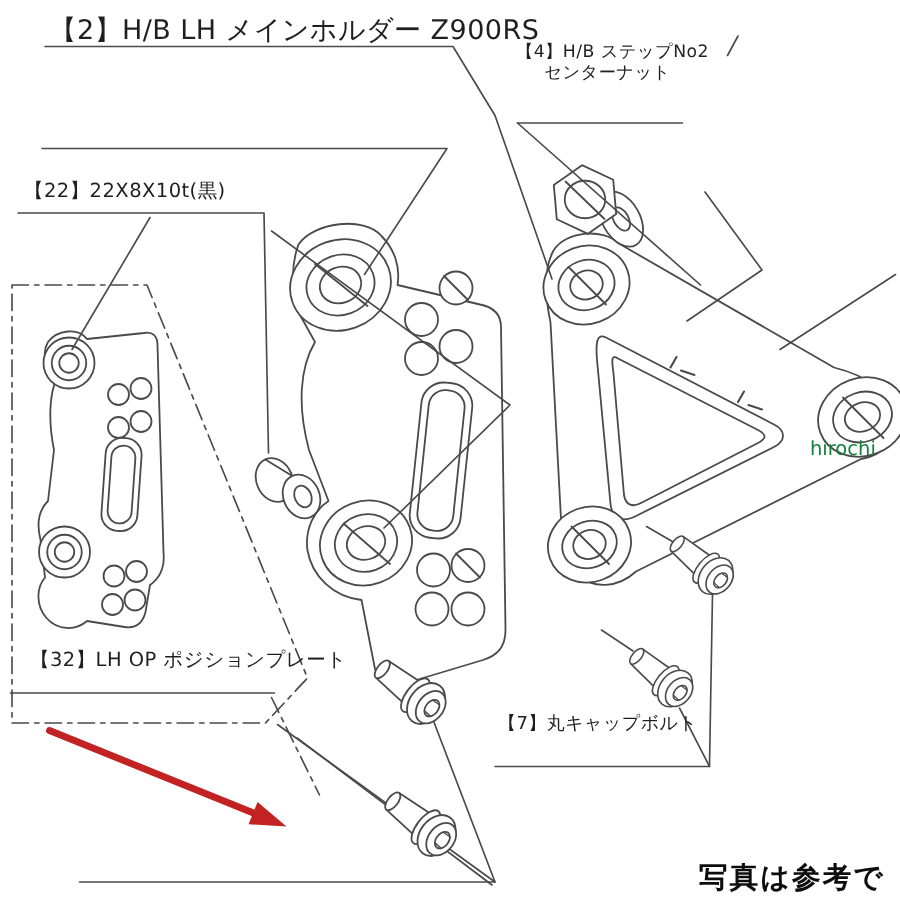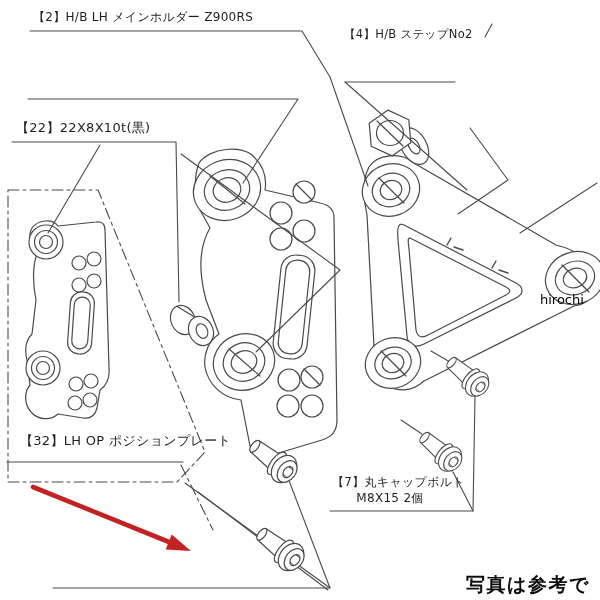--- a/index.html
+++ b/index.html
@@ -1,23 +1,23 @@
 <!DOCTYPE html>
 <html><head>
 <meta charset="utf-8">
 <style>
   html,body{margin:0;padding:0;background:#fff;}
   .stage{position:relative;width:600px;height:600px;background:#ffffff;overflow:hidden;
          font-family:"DejaVu Sans","Liberation Sans",sans-serif;}
   .stage svg{position:absolute;left:0;top:0;}
   .lbl{position:absolute;color:#1f1f1f;white-space:nowrap;letter-spacing:.3px;
        font-size:13px;line-height:1.22;}
-  .lbl-big{font-size:12px;}
+  .lbl-big{font-size:18px;}
   .lbl-block{text-align:center;}
-  .watermark{position:absolute;color:#000000;font-size:13px;}
+  .watermark{position:absolute;color:#15803d;font-size:13px;}
   .note{position:absolute;color:#0d0d0d;font-size:19px;font-weight:600;letter-spacing:1.5px;}
 </style>
 </head>
 <body>
 
 <div class="stage">
 
 <svg width="600" height="600" viewBox="0 0 600 600">
   <g fill="none" stroke="#4a4a4a" stroke-width="1.1" stroke-linecap="round" stroke-linejoin="round">
 
@@ -170,26 +170,26 @@
       <polygon points="191,551 165.7,549.5 171.7,534.6" fill="#c32222" stroke="none"></polygon>
     </g>
   </g>
 </svg>
 
 <div class="lbl lbl-big" style="left:33px;top:10px">【2】H/B LH メインホルダー Z900RS</div>
 <div class="lbl" style="left:16px;top:120px">【22】22X8X10t(黒)</div>
 
 <div class="lbl lbl-block" style="left:344px;top:27px;width:122px;font-size:11.5px;line-height:14px">
   <div>【4】H/B ステップNo2</div>
+  <div>センターナット</div>
 </div>
 
 <div class="lbl" style="left:20px;top:433px">【32】LH OP ポジションプレート</div>
 
 <div class="lbl lbl-block" style="left:332px;top:475px;width:116px;font-size:12px;line-height:15.5px">
   <div>【7】丸キャップボルト</div>
-  <div>M8X15 2個</div>
 </div>
 
 
 <div class="watermark" style="left:540px;top:292px">hirochi</div>
 <div class="note" style="left:466px;top:572px">写真は参考です</div>
 
 </div>
 
 </body></html>

